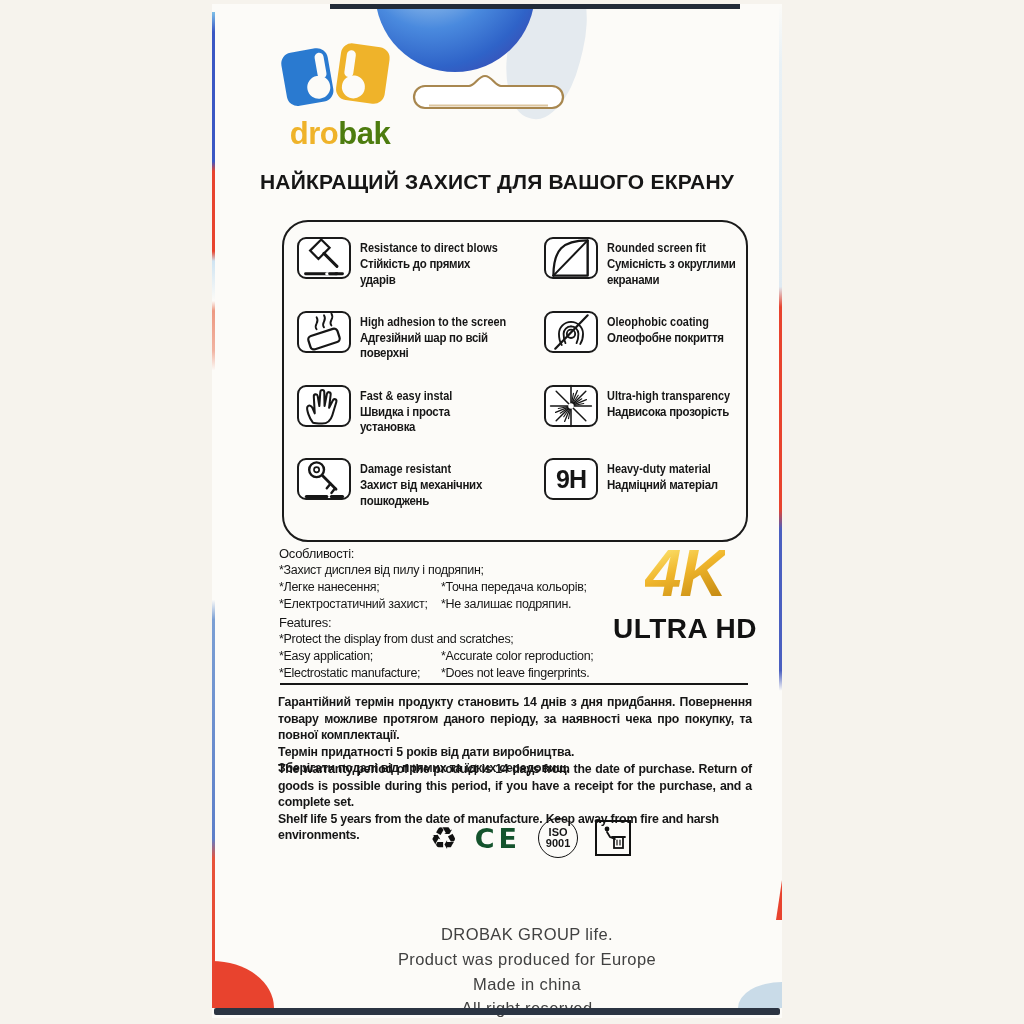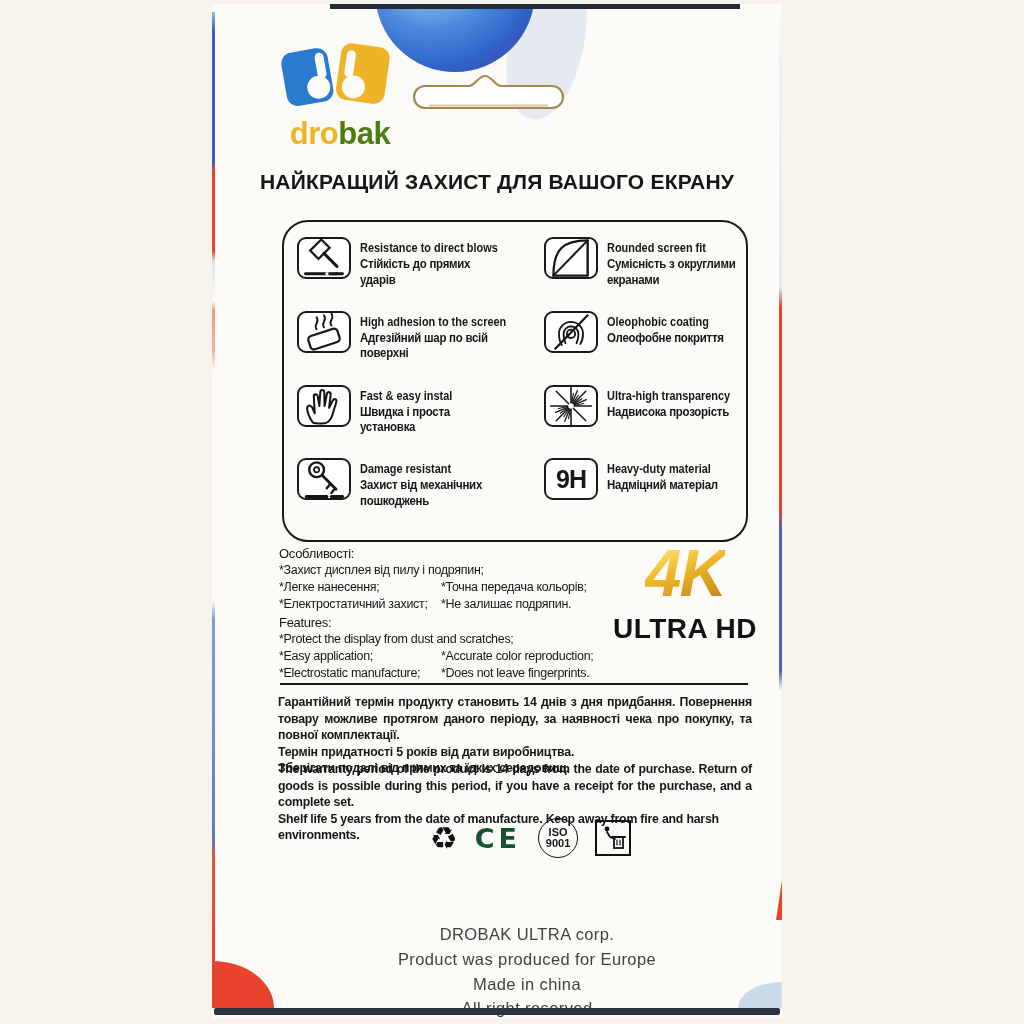--- a/index.html
+++ b/index.html
@@ -310,19 +310,19 @@
         <path d="M8,8 l3,5 5,2" stroke-width="1.8"></path>
         <rect x="15" y="13" width="9" height="11" stroke-width="1.8"></rect>
         <line x1="13" y1="13" x2="26" y2="13" stroke-width="1.8"></line>
         <line x1="18" y1="16" x2="18" y2="21" stroke-width="1.2"></line>
         <line x1="21" y1="16" x2="21" y2="21" stroke-width="1.2"></line>
       </svg>
     </span>
   </div>
 
   <div class="footer">
-    <div>DROBAK ULTRA corp.</div>
+    <div>DROBAK GROUP life.</div>
     <div>Product was produced for Europe</div>
     <div>Made in china</div>
     <div>All right reserved</div>
   </div>
 
 </div>
 
 </body></html>

